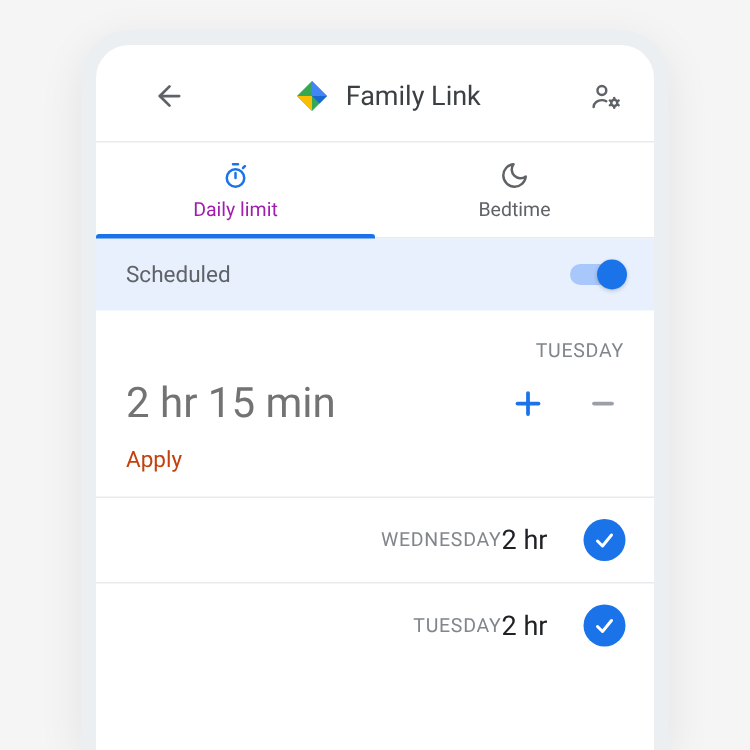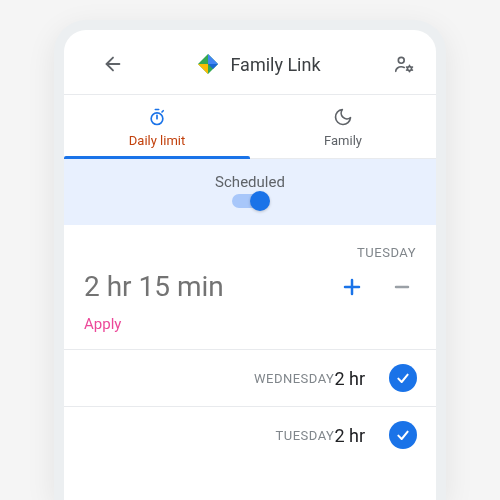--- a/index.html
+++ b/index.html
@@ -74,38 +74,37 @@
   .tab-icon {
     display: flex;
     justify-content: center;
     height: 22px;
     margin-bottom: 4px;
   }
   .tab-label {
     font-size: 13px;
     color: #5f6368;
   }
-  .tab.active .tab-label { color: #c2410c; }
+  .tab.active .tab-label { color: #a21caf; }
   .tab.active .tab-icon { color: #1a73e8; }
   .tab.inactive .tab-icon { color: #5f6368; }
   .tab.active::after {
     content: "";
     position: absolute;
     left: 0; right: 0; bottom: -1px;
     height: 3px;
     background: #1a73e8;
     border-radius: 2px 2px 0 0;
   }
   .scheduled-row {
     background: #e8f0fe;
     padding: 14px 20px;
     display: flex;
     align-items: center;
     justify-content: space-between;
-    flex-direction: column;
   }
   .scheduled-label {
     color: #5f6368;
     font-size: 15px;
   }
   .toggle {
     width: 36px; height: 20px;
     position: relative;
     cursor: pointer;
   }
@@ -153,21 +152,21 @@
   .pm-btn {
     width: 28px; height: 28px;
     display: flex; align-items: center; justify-content: center;
     font-size: 30px;
     font-weight: 300;
     cursor: pointer;
   }
   .plus { color: #1a73e8; }
   .minus { color: #9aa0a6; }
   .apply-btn {
-    color: #ec4899;
+    color: #c2410c;
     font-size: 15px;
     cursor: pointer;
   }
   .compact-row {
     display: flex;
     align-items: center;
     padding: 14px 19px;
     border-bottom: 1px solid #e8eaed;
   }
   .compact-row .day-name {
@@ -232,21 +231,21 @@
           </svg>
       </div>
       <div class="tab-label">Daily limit</div>
     </div>
     <div class="tab inactive">
       <div class="tab-icon">
         <svg width="20" height="20" viewBox="0 0 24 24" fill="none" stroke="currentColor" stroke-width="2" stroke-linecap="round" stroke-linejoin="round">
             <path d="M21 12.8A9 9 0 1 1 11.2 3a7 7 0 0 0 9.8 9.8z"></path>
           </svg>
       </div>
-      <div class="tab-label">Family</div>
+      <div class="tab-label">Bedtime</div>
     </div>
   </div>
 
   <div class="scheduled-row">
     <span class="scheduled-label">Scheduled</span>
     <div class="toggle">
       <div class="toggle-track"></div>
       <div class="toggle-thumb"></div>
     </div>
   </div>

